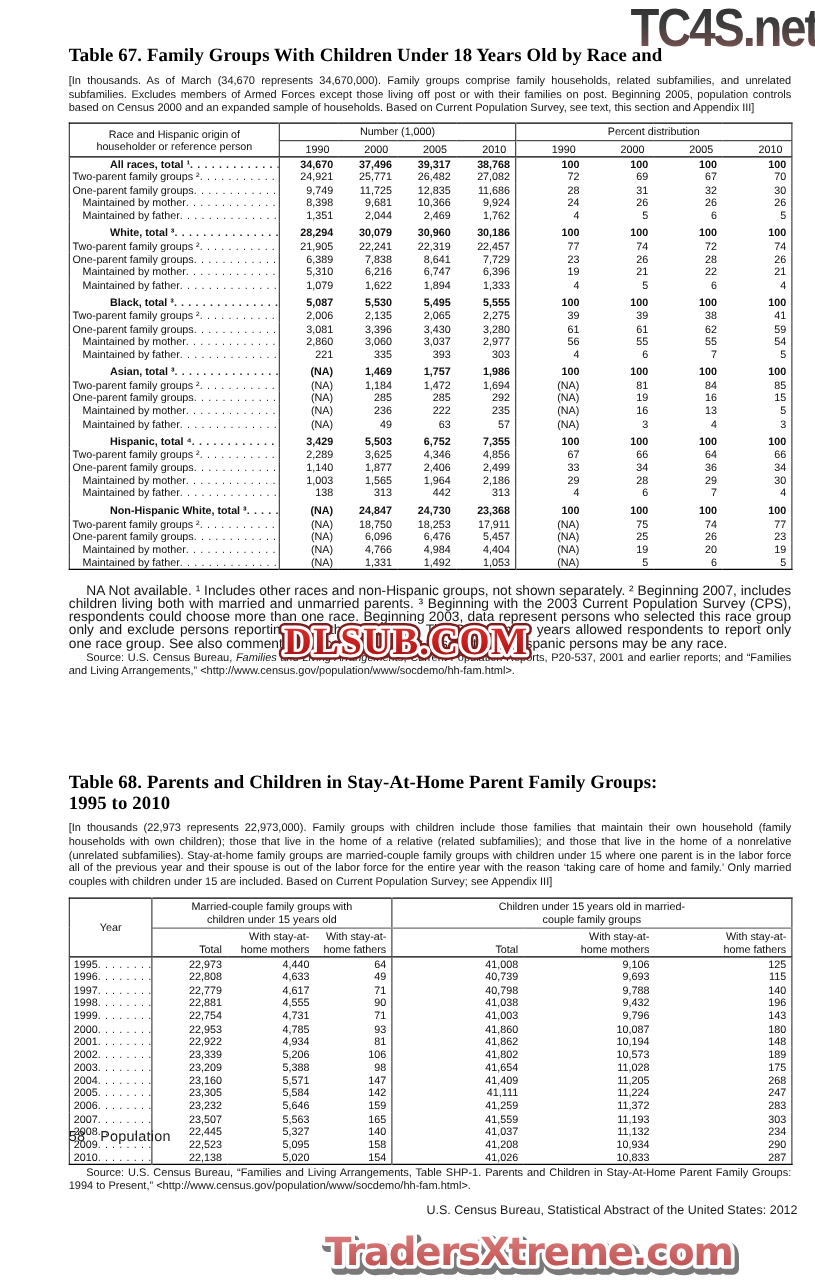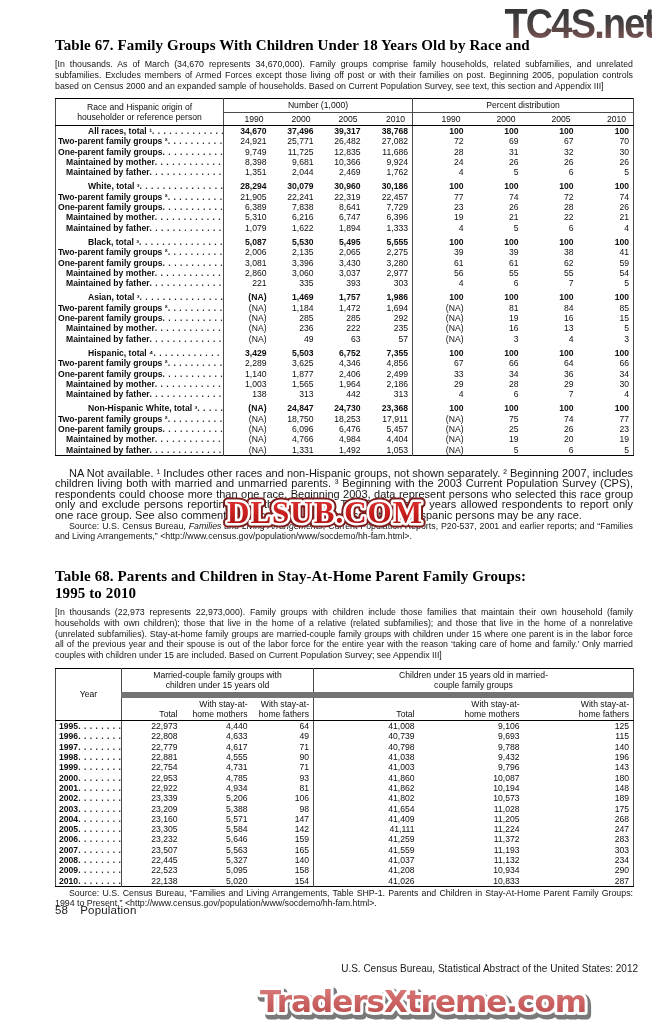--- a/index.html
+++ b/index.html
@@ -21,33 +21,33 @@
         border-top:1.6px solid #000;border-bottom:1.6px solid #000;}
   th,td{font-size:8.6px;line-height:10.3px;padding:0;font-weight:normal;color:#0d0d0d;}
   thead th{vertical-align:middle;}
   .gh{text-align:center;border-bottom:1px solid #4a4a4a;padding:1px 0;}
   .yh{text-align:right;padding:1px 7px 1px 0;}
   .stub-h{text-align:center;}
   .stub-h span,.gh span{display:inline-block;}
   tr.hdr-last th,.stub-h,.yr-h{border-bottom:1.6px solid #000;}
   .divl{border-left:1px solid #4a4a4a;}
   td.num{text-align:right;padding:0 4px 0 0;white-space:nowrap;}
-  td.stub{white-space:nowrap;overflow:hidden;font-weight:bold;}
+  td.stub{white-space:nowrap;overflow:hidden;}
   td.stub .cellwrap{display:flex;align-items:baseline;}
   .lbl{white-space:nowrap;}
   .ldr{flex:1;overflow:hidden;white-space:nowrap;color:#2a2a2a;}
   .ldr::before{content:" . . . . . . . . . . . . . . . . . . . . . . . . . . . . . . . . . . .";letter-spacing:.5px;}
   tr.b td{font-weight:bold;}
   tr.gap td{padding-top:4px;}
   #t67 td.stub{padding-left:2px;}
   #t67 tr.ind1 td.stub{padding-left:10px;}
   #t67 tr.ind2 td.stub{padding-left:32px;}
   .ch{text-align:right;vertical-align:bottom;padding:1px 4px 1px 0;}
   .ch span{display:inline-block;max-width:62px;}
-  .gt{ text-align:center;border-bottom:6px solid #737373;padding:1px 0;}
+  .gt{ text-align:center;border-bottom:1px solid #737373;padding:1px 0;}
   .gt span{display:inline-block;max-width:158px;}
   #t68 td.stub{padding-left:3px;}
 
   
   .pagefoot{position:absolute;left:55px;top:904px;font-size:11.5px;color:#1c1c1c;letter-spacing:.2px;}
   .pagefoot .pn{margin-right:12px;}
   .credit{position:absolute;right:14px;top:963px;font-size:10px;color:#1a1a1a;}
 
   
   .wm-top{position:absolute;top:0px;right:-2px;z-index:30;
@@ -582,21 +582,21 @@
             <td class="num">6</td>
             <td class="num">5</td>
           </tr>
         </tbody>
     </table>
 
     <div class="footnote">NA Not available. ¹ Includes other races and non-Hispanic groups, not shown separately. ² Beginning 2007, includes children living both with married and unmarried parents. ³ Beginning with the 2003 Current Population Survey (CPS), respondents could choose more than one race. Beginning 2003, data represent persons who selected this race group only and exclude persons reporting more than one race. The CPS in prior years allowed respondents to report only one race group. See also comments on race in the text for this section. ⁴ Hispanic persons may be any race.</div>
     <div class="source"><span>Source: U.S. Census Bureau, </span><i>Families and Living Arrangements</i><span>, Current Population Reports, P20-537, 2001 and earlier reports; and “Families and Living Arrangements,” &lt;http://www.census.gov/population/www/socdemo/hh-fam.html&gt;.</span></div>
   </div>
 
-  <div class="content" style="top:568px;">
+  <div class="content" style="top:618px;">
     <div class="tbl-title">
       <div>Table 68. Parents and Children in Stay-At-Home Parent Family Groups:</div>
       <div>1995 to 2010</div>
     </div>
     <div class="note">[In thousands (22,973 represents 22,973,000). Family groups with children include those families that maintain their own household (family households with own children); those that live in the home of a relative (related subfamilies); and those that live in the home of a nonrelative (unrelated subfamilies). Stay-at-home family groups are married-couple family groups with children under 15 where one parent is in the labor force all of the previous year and their spouse is out of the labor force for the entire year with the reason ‘taking care of home and family.’ Only married couples with children under 15 are included. Based on Current Population Survey; see Appendix III]</div>
 
     <table id="t68">
       <colgroup>
         <col style="width:66px">
           <col style="width:60px">

